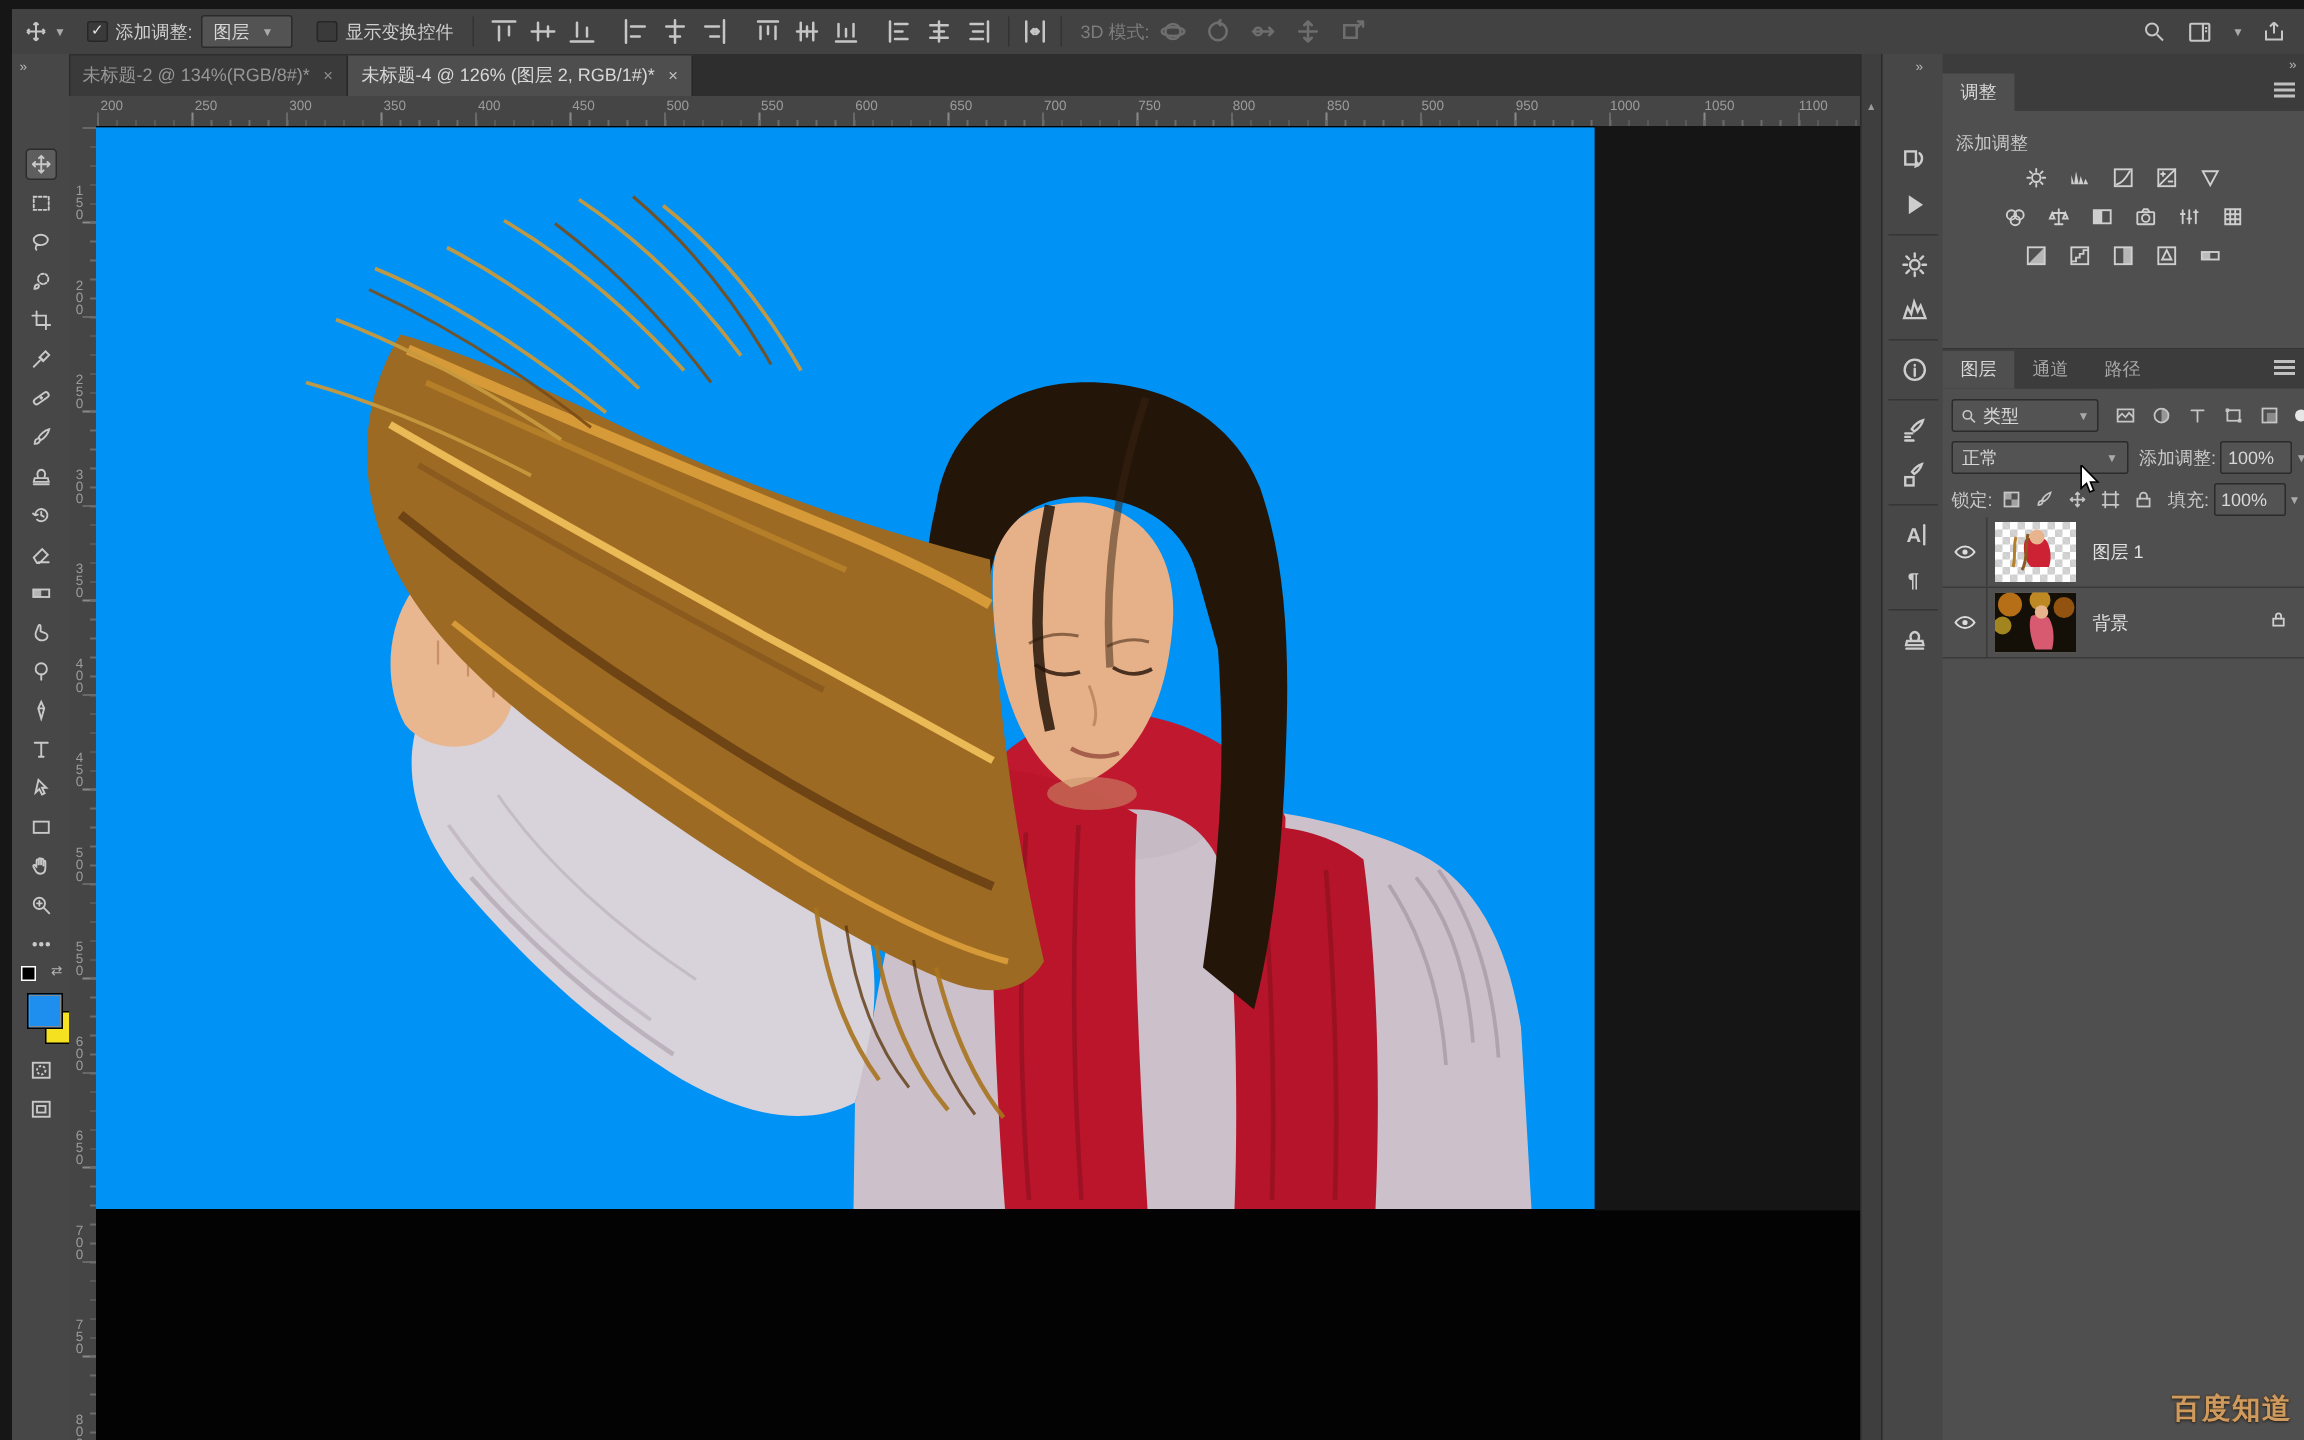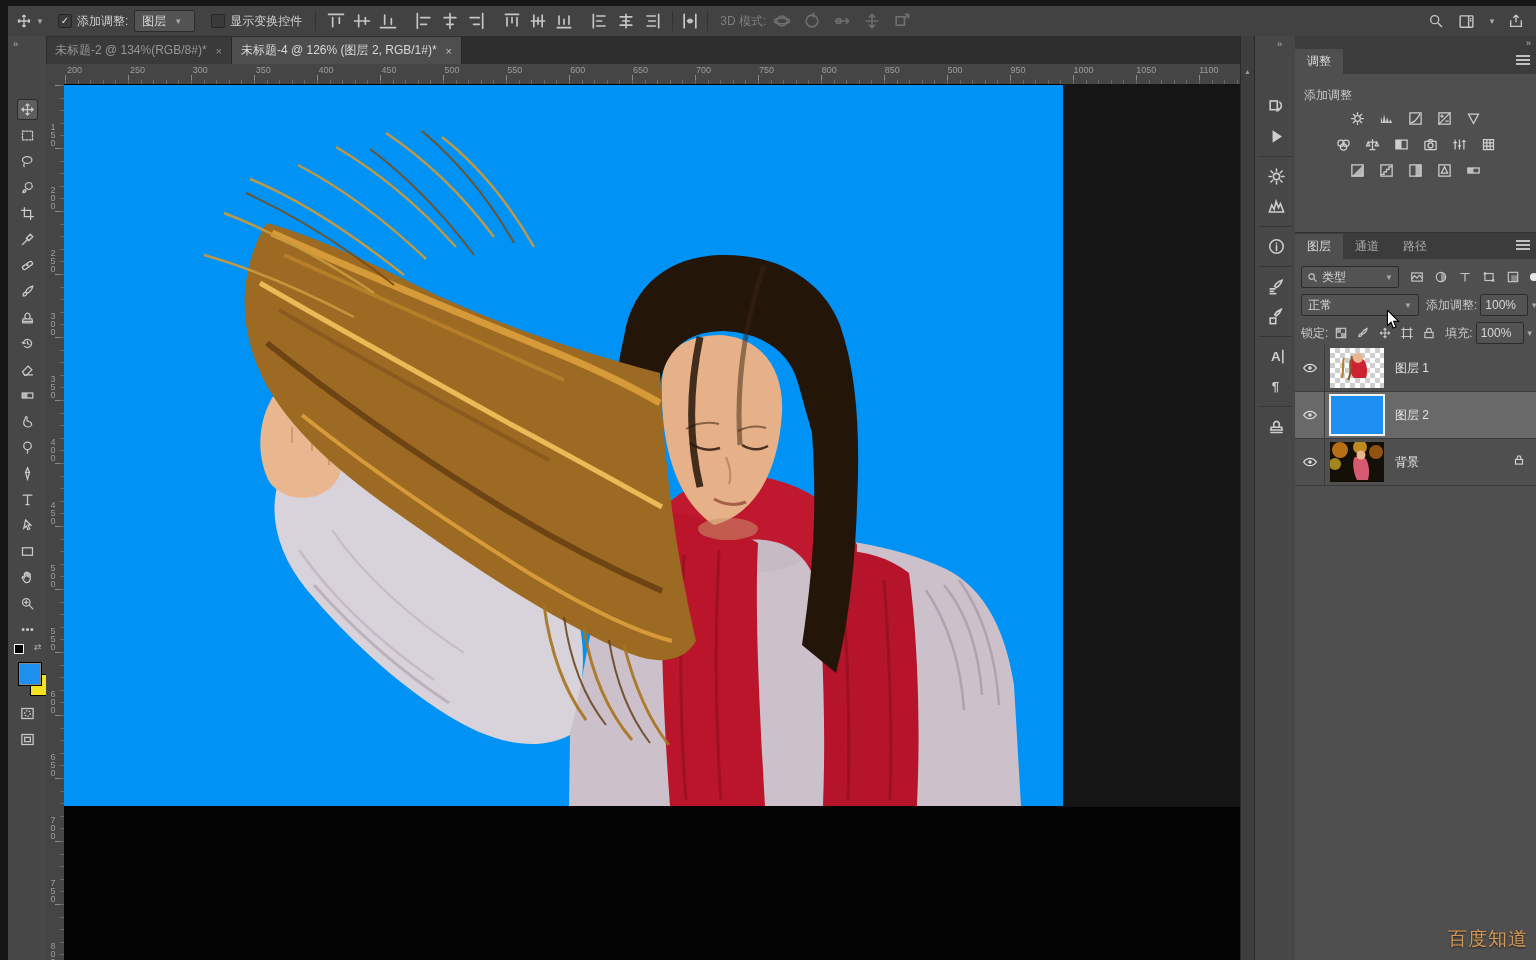--- a/index.html
+++ b/index.html
@@ -91,21 +91,21 @@
   .thumb{width:54px;height:40px;margin-left:5px;background:#888;position:relative;flex:none;}
   .thumb.checker{background:
      linear-gradient(45deg,#cfcfcf 25%,transparent 25%,transparent 75%,#cfcfcf 75%),
      linear-gradient(45deg,#cfcfcf 25%,transparent 25%,transparent 75%,#cfcfcf 75%),#fff;
      background-size:10px 10px;background-position:0 0,5px 5px;}
   .thumb.blue{background:#1E8FF2;outline:2px solid #f2f2f2;outline-offset:-1px;}
   .layer-name{margin-left:11px;color:#e2e2e2;text-align:center;}
   .lock-cell{position:absolute;right:10px;top:14px;color:#d0d0d0;}
   
   #cursor{left:1384px;top:310px;width:18px;height:20px;z-index:50;}
-  #watermark{right:8px;bottom:8px;font-size:19px;font-weight:normal;color:#CE9A5E;
+  #watermark{right:8px;bottom:8px;font-size:19px;font-weight:bold;color:#CE9A5E;
              text-shadow:0 1px 2px rgba(0,0,0,.65),0 0 1px #7a4f22;letter-spacing:1px;z-index:40;}
 </style>
 </head>
 <body>
 
 <div id="app">
 
   <div id="top-strip" class="abs"></div>
 
   <div id="options-bar" class="abs">
@@ -814,30 +814,20 @@
               </svg>
             </div>
             <div class="thumb checker"><svg width="54" height="40" viewBox="0 0 54 40">
                 <path d="M20,12 C18,18 20,26 24,30 L36,30 C38,24 37,16 34,12 C30,9 24,9 20,12z" fill="#C23"></path>
                 <circle cx="28" cy="10" r="5" fill="#E8B48E"></circle>
                 <path d="M22,8 C20,16 22,26 18,32" stroke="#8a5a20" stroke-width="2" fill="none"></path>
                 <path d="M14,10 C12,16 14,24 12,30" stroke="#b5802a" stroke-width="2" fill="none"></path>
               </svg></div>
             <span class="layer-name">图层 1</span>
           </div>
-          <div class="layer-row selected">
-            <div class="eye-cell">
-              <svg viewBox="0 0 24 24" fill="none" stroke="currentColor" stroke-width="2" stroke-linecap="round" width="16" height="16">
-                <path d="M2.5 12S6 6.5 12 6.5 21.5 12 21.5 12 18 17.5 12 17.5 2.5 12 2.5 12z"></path>
-                <circle cx="12" cy="12" r="2.6" fill="currentColor" stroke="none"></circle>
-              </svg>
-            </div>
-            <div class="thumb blue"></div>
-            <span class="layer-name">图层 2</span>
-          </div>
           <div class="layer-row">
             <div class="eye-cell">
               <svg viewBox="0 0 24 24" fill="none" stroke="currentColor" stroke-width="2" stroke-linecap="round" width="16" height="16">
                 <path d="M2.5 12S6 6.5 12 6.5 21.5 12 21.5 12 18 17.5 12 17.5 2.5 12 2.5 12z"></path>
                 <circle cx="12" cy="12" r="2.6" fill="currentColor" stroke="none"></circle>
               </svg>
             </div>
             <div class="thumb "><svg width="54" height="40" viewBox="0 0 54 40">
                 <rect width="54" height="40" fill="#141008"></rect>
                 <circle cx="10" cy="8" r="8" fill="#C87A1A" opacity=".9"></circle>

